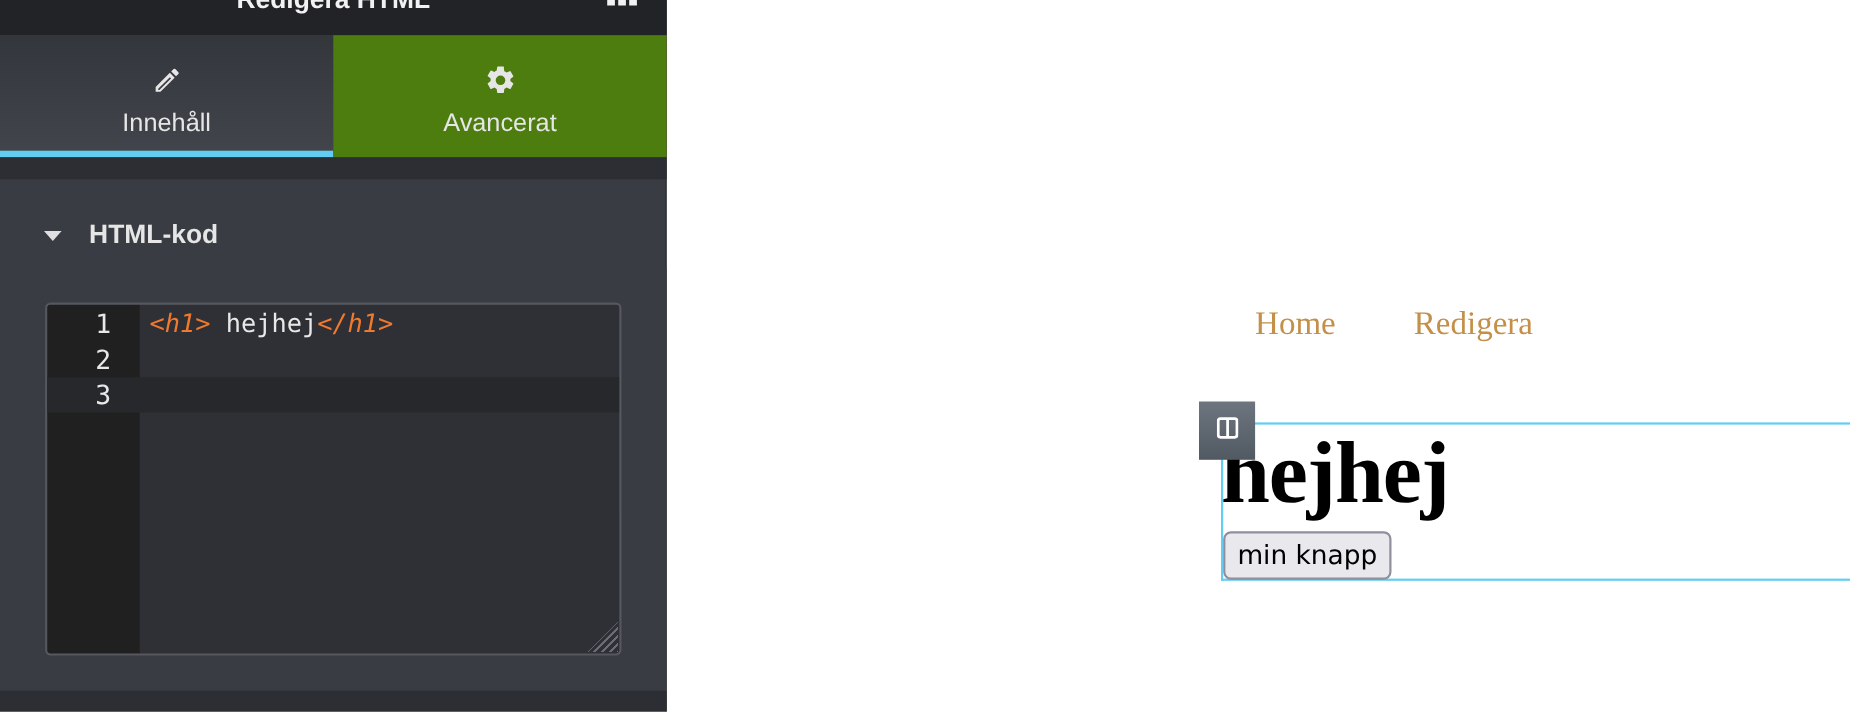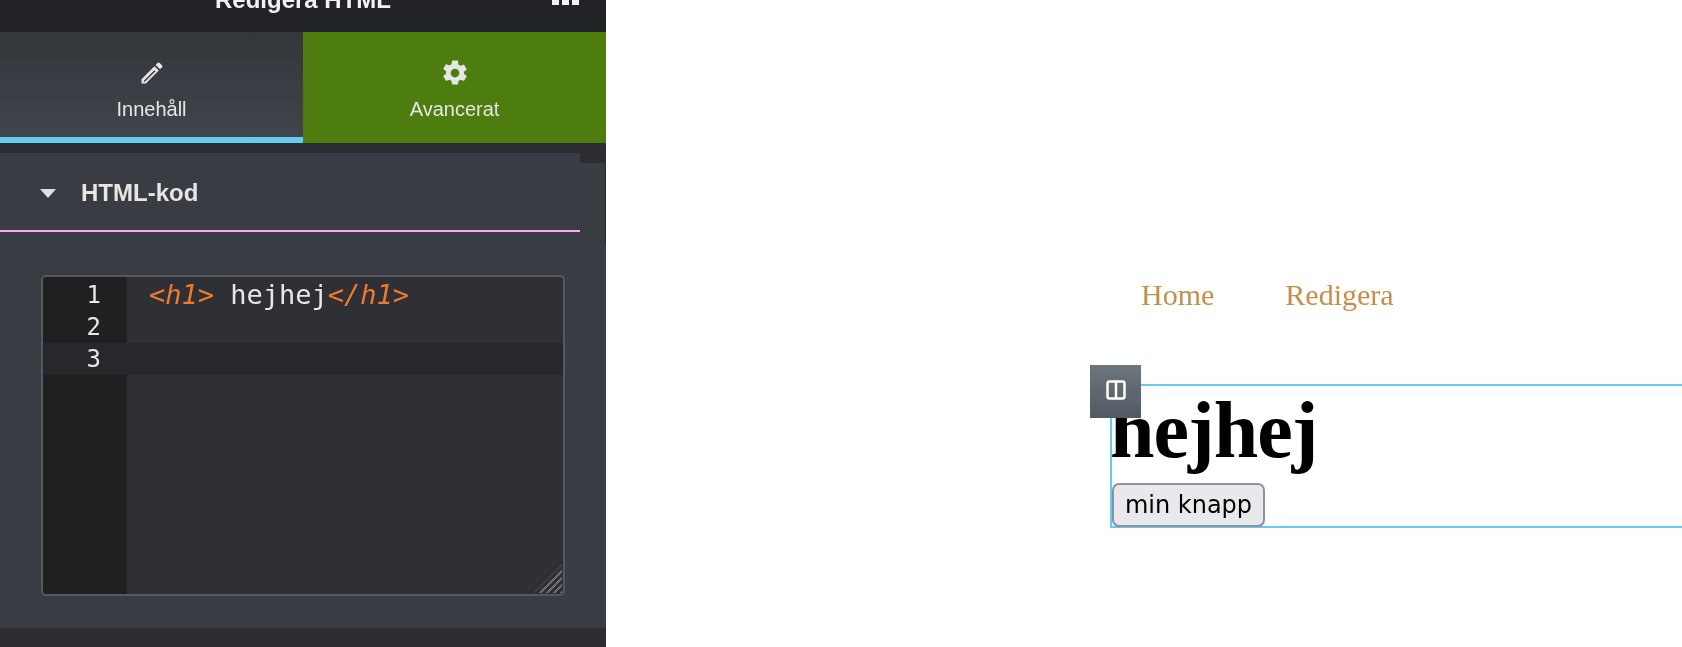--- a/index.html
+++ b/index.html
@@ -12,38 +12,38 @@
   .hamburger { position: absolute; left: 24px; top: -4px; width: 33px; height: 6px; }
   .panel-title { position: absolute; left: 0; right: 0; top: -14px; text-align: center; color: #f2f2f2; font-size: 24px; font-weight: 600; }
   .grid-icon { position: absolute; left: 552px; top: -3px; width: 27px; height: 8px; display: flex; gap: 3px; }
   .grid-icon span { display: block; width: 7px; height: 8px; background: #f2f2f2; }
 
   .tabs { position: absolute; left: 0; top: 32px; width: 606px; height: 111px; display: flex; }
   .tab { position: relative; width: 303px; height: 111px; display: flex; flex-direction: column; align-items: center; justify-content: flex-start; cursor: pointer; }
   .tab.active { background: linear-gradient(#33363b, #42454c); }
   .tab.inactive { background: #4d7c0f; }
   .tab .tab-icon { margin-top: 26px; width: 30px; height: 30px; display: flex; align-items: center; justify-content: center; }
-  .tab .tab-label { margin-top: 10px; color: #e6e6e6; font-size: 20px; text-align: center; }
+  .tab .tab-label { margin-top: 10px; color: #e6e6e6; font-size: 23px; text-align: center; }
   .tab.active::after { content: ""; position: absolute; left: 0; right: 0; bottom: 0; height: 6px; background: #62cdf0; }
 
   .gap-band { position: absolute; left: 0; top: 143px; width: 606px; height: 20px; background: #2c2e33; }
 
-  .section-header { position: absolute; left: 0; top: 153px; width: 580px; height: 79px; background: #393c42; border-bottom: 2px solid #f0abfc; cursor: pointer; }
+  .section-header { position: absolute; left: 0; top: 174px; width: 580px; height: 79px; background: #393c42; border-bottom: 2px solid #f0abfc; cursor: pointer; }
   .caret { position: absolute; left: 40px; top: 36px; width: 0; height: 0; border-left: 8px solid transparent; border-right: 8px solid transparent; border-top: 9px solid #e0e0e0; }
   .section-title { position: absolute; left: 81px; top: 26px; color: #e6e6e6; font-size: 24px; font-weight: bold; }
 
   .section-body { position: absolute; left: 0; top: 244px; width: 606px; height: 384px; background: #393c42; }
   .bottom-band { position: absolute; left: 0; top: 628px; width: 606px; height: 19px; background: #2c2e33; }
 
   .code-editor { position: absolute; left: 41px; top: 275px; width: 524px; height: 321px; background: #2e3035; border: 2px solid #55585e; border-radius: 5px; overflow: hidden; cursor: text; }
   .gutter { position: absolute; left: 0; top: 0; width: 84px; height: 100%; background: #202020; }
   .line { position: absolute; left: 0; right: 0; height: 32px; }
   .line.active { background: #26282c; }
   .line-num { position: absolute; left: 0; width: 58px; text-align: right; color: #e8e8e8; font-family: "DejaVu Sans Mono", monospace; font-size: 24px; line-height: 32px; }
-  .line-code { position: absolute; left: 93px; white-space: pre; font-family: "DejaVu Sans Mono", monospace; font-size: 27px; line-height: 32px; color: #e8e8e8; margin-left: 13px; }
+  .line-code { position: absolute; left: 93px; white-space: pre; font-family: "DejaVu Sans Mono", monospace; font-size: 23px; line-height: 32px; color: #e8e8e8; }
   .tag { color: #f0792e; font-style: italic; }
   .cursor { display: inline-block; width: 2px; height: 28px; background: #ffffff; vertical-align: -6px; margin: 0 -1px; }
   .resize-grip { position: absolute; right: 1px; bottom: 1px; width: 28px; height: 28px;
     background: repeating-linear-gradient(135deg, transparent 0 3px, #6a6d73 3px 5px);
     clip-path: polygon(100% 0, 100% 100%, 0 100%); cursor: nwse-resize; }
 
   
   .preview { position: absolute; left: 607px; top: 0; width: 1075px; height: 647px; background: #ffffff; }
   .nav { position: absolute; top: 278px; left: 1141px; display: flex; gap: 71px; }
   .nav a { font-family: "Liberation Serif", serif; font-size: 30px; color: #c38f49; text-decoration: none; }

